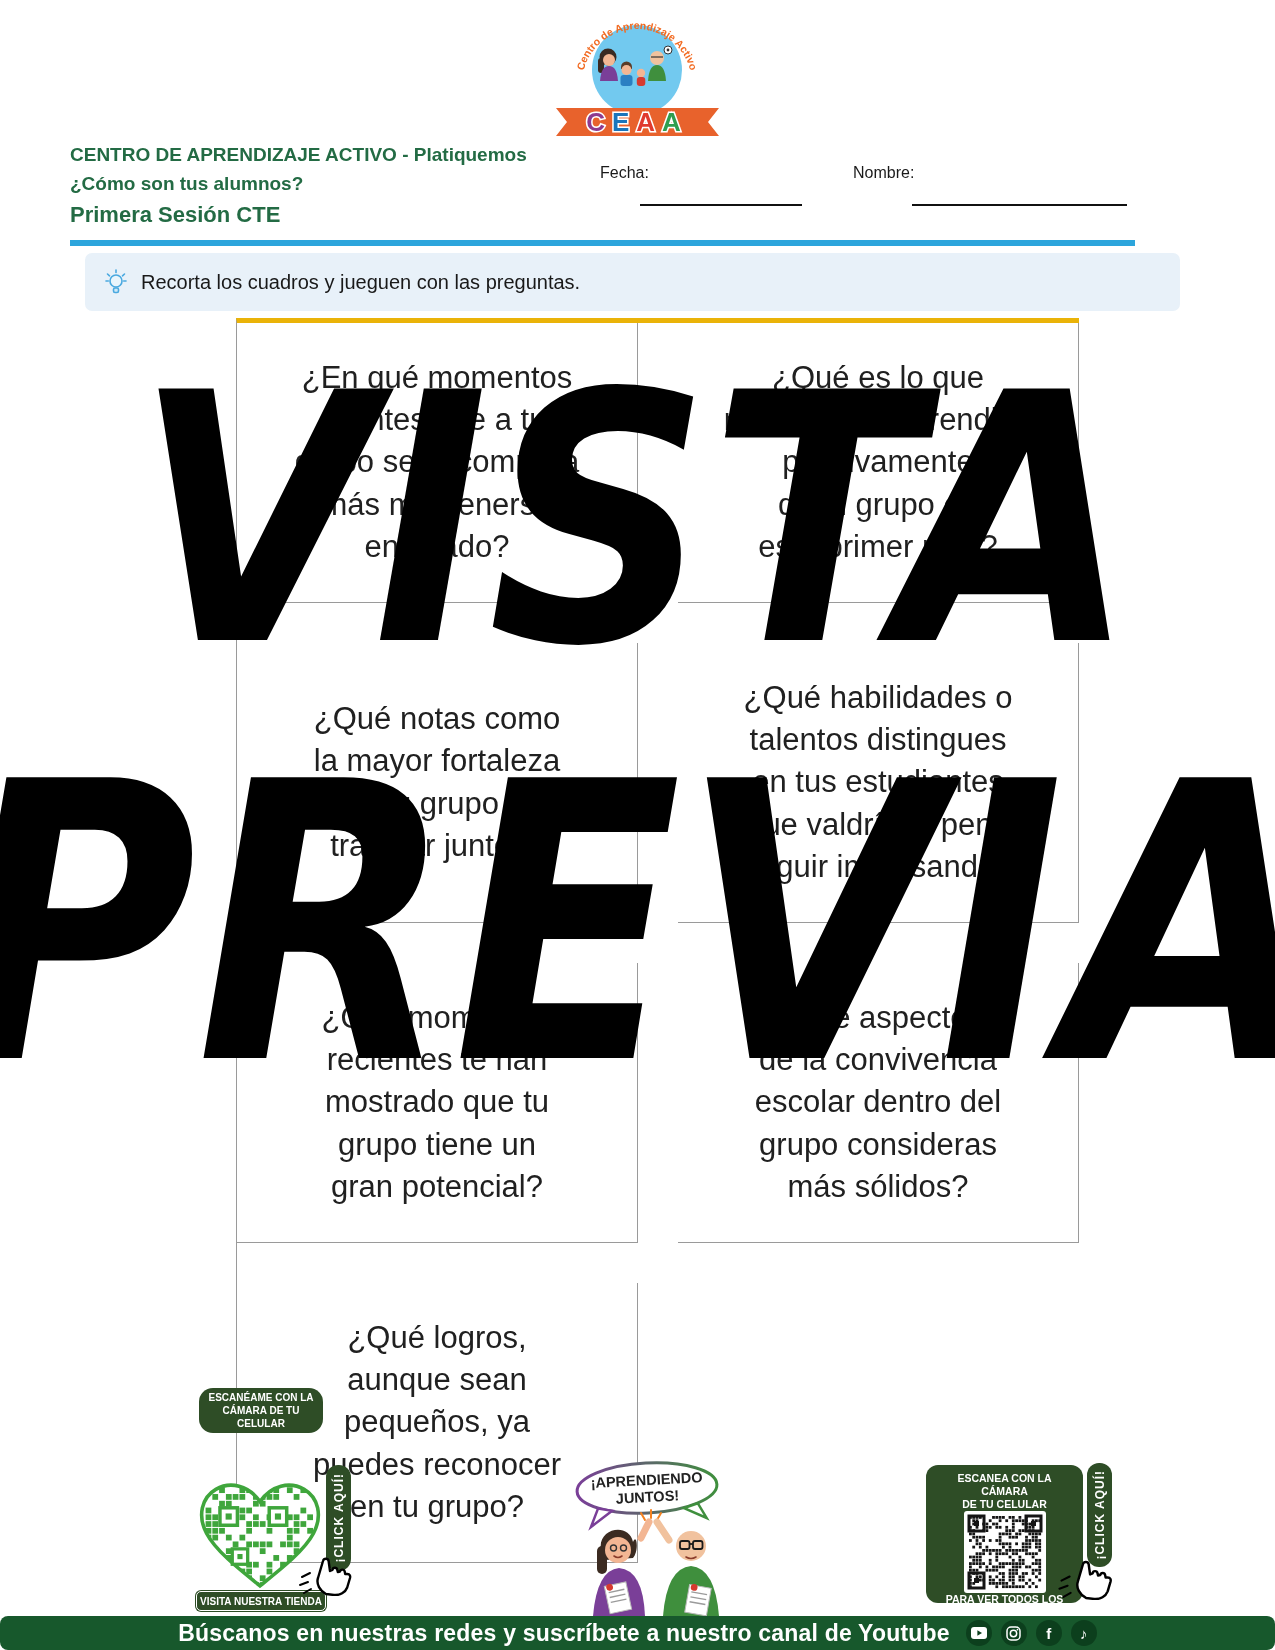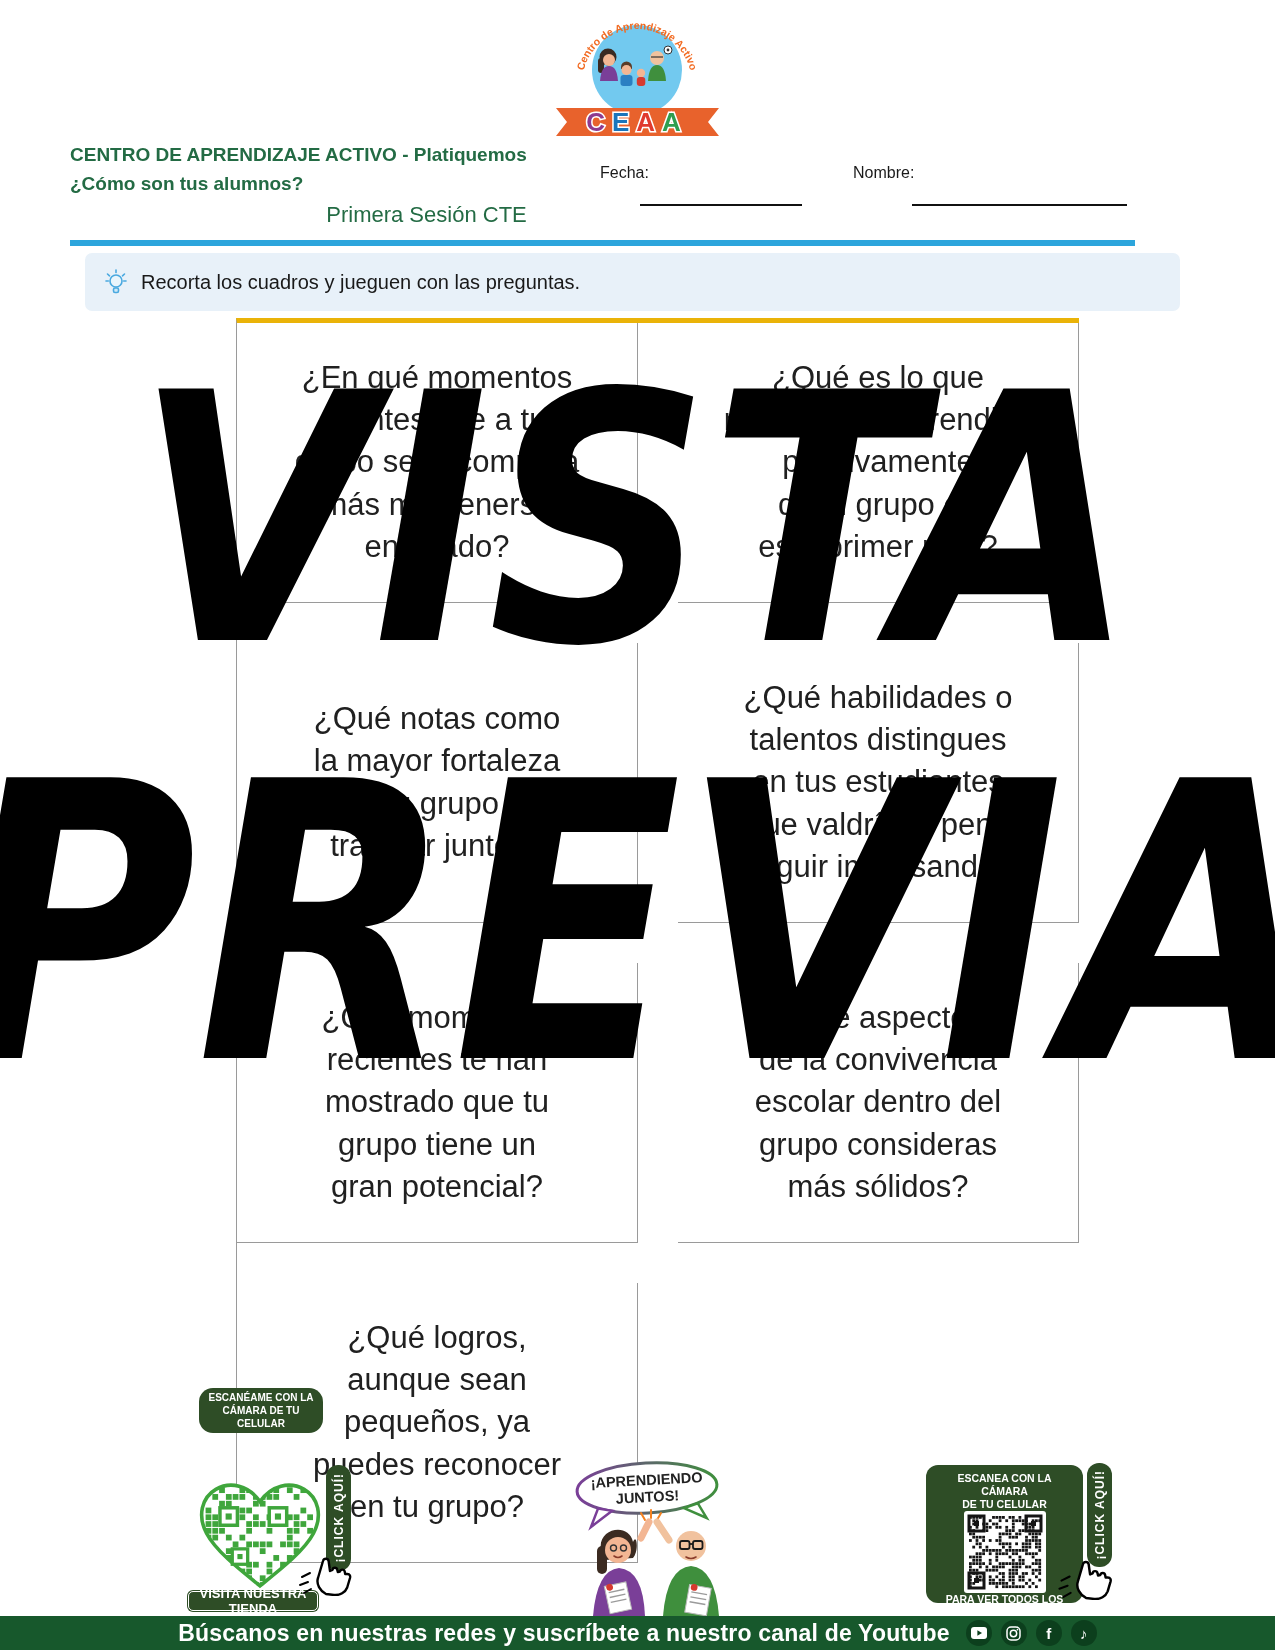--- a/index.html
+++ b/index.html
@@ -5,21 +5,21 @@
   html,body { margin:0; padding:0; background:#fff; }
   .page {
     position:relative; width:1275px; height:1650px; background:#fff;
     overflow:hidden; font-family:"Liberation Sans", sans-serif;
   }
   
   .logo-wrap { position:absolute; left:520px; top:18px; width:235px; height:130px; }
   .header-block { position:absolute; left:70px; top:144px; color:#236b44; }
   .header-line1 { font-size:19px; font-weight:700; margin-bottom:7px; }
   .header-line2 { font-size:19px; font-weight:600; margin-bottom:7px; }
-  .header-line3 { font-size:22px; font-weight:400;text-align:right; }
+  .header-line3 { font-size:22px; font-weight:700; }
   .field-label { position:absolute; font-size:16px; color:#1a1a1a; }
   .fill-line { position:absolute; border-top:2px solid #111; }
   .accent-line { position:absolute; left:70px; top:240px; width:1065px; height:6px; background:#2ca5dc; }
   
   .instruction-bar {
     position:absolute; left:85px; top:253px; width:1095px; height:58px;
     background:#e8f1f9; border-radius:7px; display:flex; align-items:center;
     gap:13px; padding:0 19px; box-sizing:border-box;
   }
   .instruction-text { font-size:20px; font-weight:500; color:#191919; }
@@ -40,41 +40,41 @@
   .watermark-text {
     font-family:"DejaVu Sans", sans-serif; font-weight:bold; font-style:italic; fill:#000;
   }
   
   .pill {
     position:absolute; background:#2e4d26; color:#fff; font-weight:700;
     display:flex; align-items:center; justify-content:center; text-align:center;
     white-space:pre-line; box-sizing:border-box;
   }
   .scan-pill-left { left:199px; top:1388px; width:124px; height:45px; border-radius:14px; font-size:10px; line-height:1.3; }
-  .store-pill { left:188px; top:1591px; width:130px; height:20px; border-radius:5px; font-size:13px; border:1.5px solid #fff; box-shadow:0 0 0 1px #2e4d26; }
+  .store-pill { left:196px; top:1591px; width:130px; height:20px; border-radius:5px; font-size:10px; border:1.5px solid #fff; box-shadow:0 0 0 1px #2e4d26; }
   .click-pill { border-radius:12px; }
   .click-pill-left { left:326px; top:1465px; width:25px; height:106px; }
   .click-pill-right { left:1087px; top:1463px; width:25px; height:104px; }
   .vertical-text { writing-mode:vertical-rl; transform:rotate(180deg); font-size:12px; font-weight:700; letter-spacing:1px; }
   .heart-qr { position:absolute; left:193px; top:1477px; }
   .hand-cursor { position:absolute; z-index:6; }
   .hand-left { left:296px; top:1551px; }
   .hand-right { left:1055px; top:1554px; }
   .characters-wrap { position:absolute; left:545px; top:1458px; }
   .right-panel {
     position:absolute; left:926px; top:1465px; width:157px; height:138px;
     background:#2e4d26; border-radius:12px; display:flex; flex-direction:column;
     align-items:center; justify-content:space-between; padding:7px 10px; box-sizing:border-box;
   }
   .right-panel .panel-label { color:#fff; font-size:10.5px; font-weight:700; line-height:1.25; text-align:center; white-space:pre-line; }
   .qr-box { width:82px; height:82px; background:#fff; border-radius:3px; }
   
   .footer-bar {
     position:absolute; left:0; top:1616px; width:1275px; height:34px; background:#17582c;
-    display:flex; align-items:center; justify-content:center; gap:16px;
+    display:flex; align-items:center; justify-content:center; gap:16px;border-radius:8px;
   }
   .footer-text { color:#fff; font-size:23px; font-weight:700; letter-spacing:0.2px; }
   .social-row { display:flex; gap:9px; align-items:center; }
   .social-icon {
     width:26px; height:26px; border-radius:50%; background:#0c3f1d;
     display:flex; align-items:center; justify-content:center; color:#fff;
     font-weight:700; font-size:15px; cursor:pointer;
   }
 </style>
 </head>

